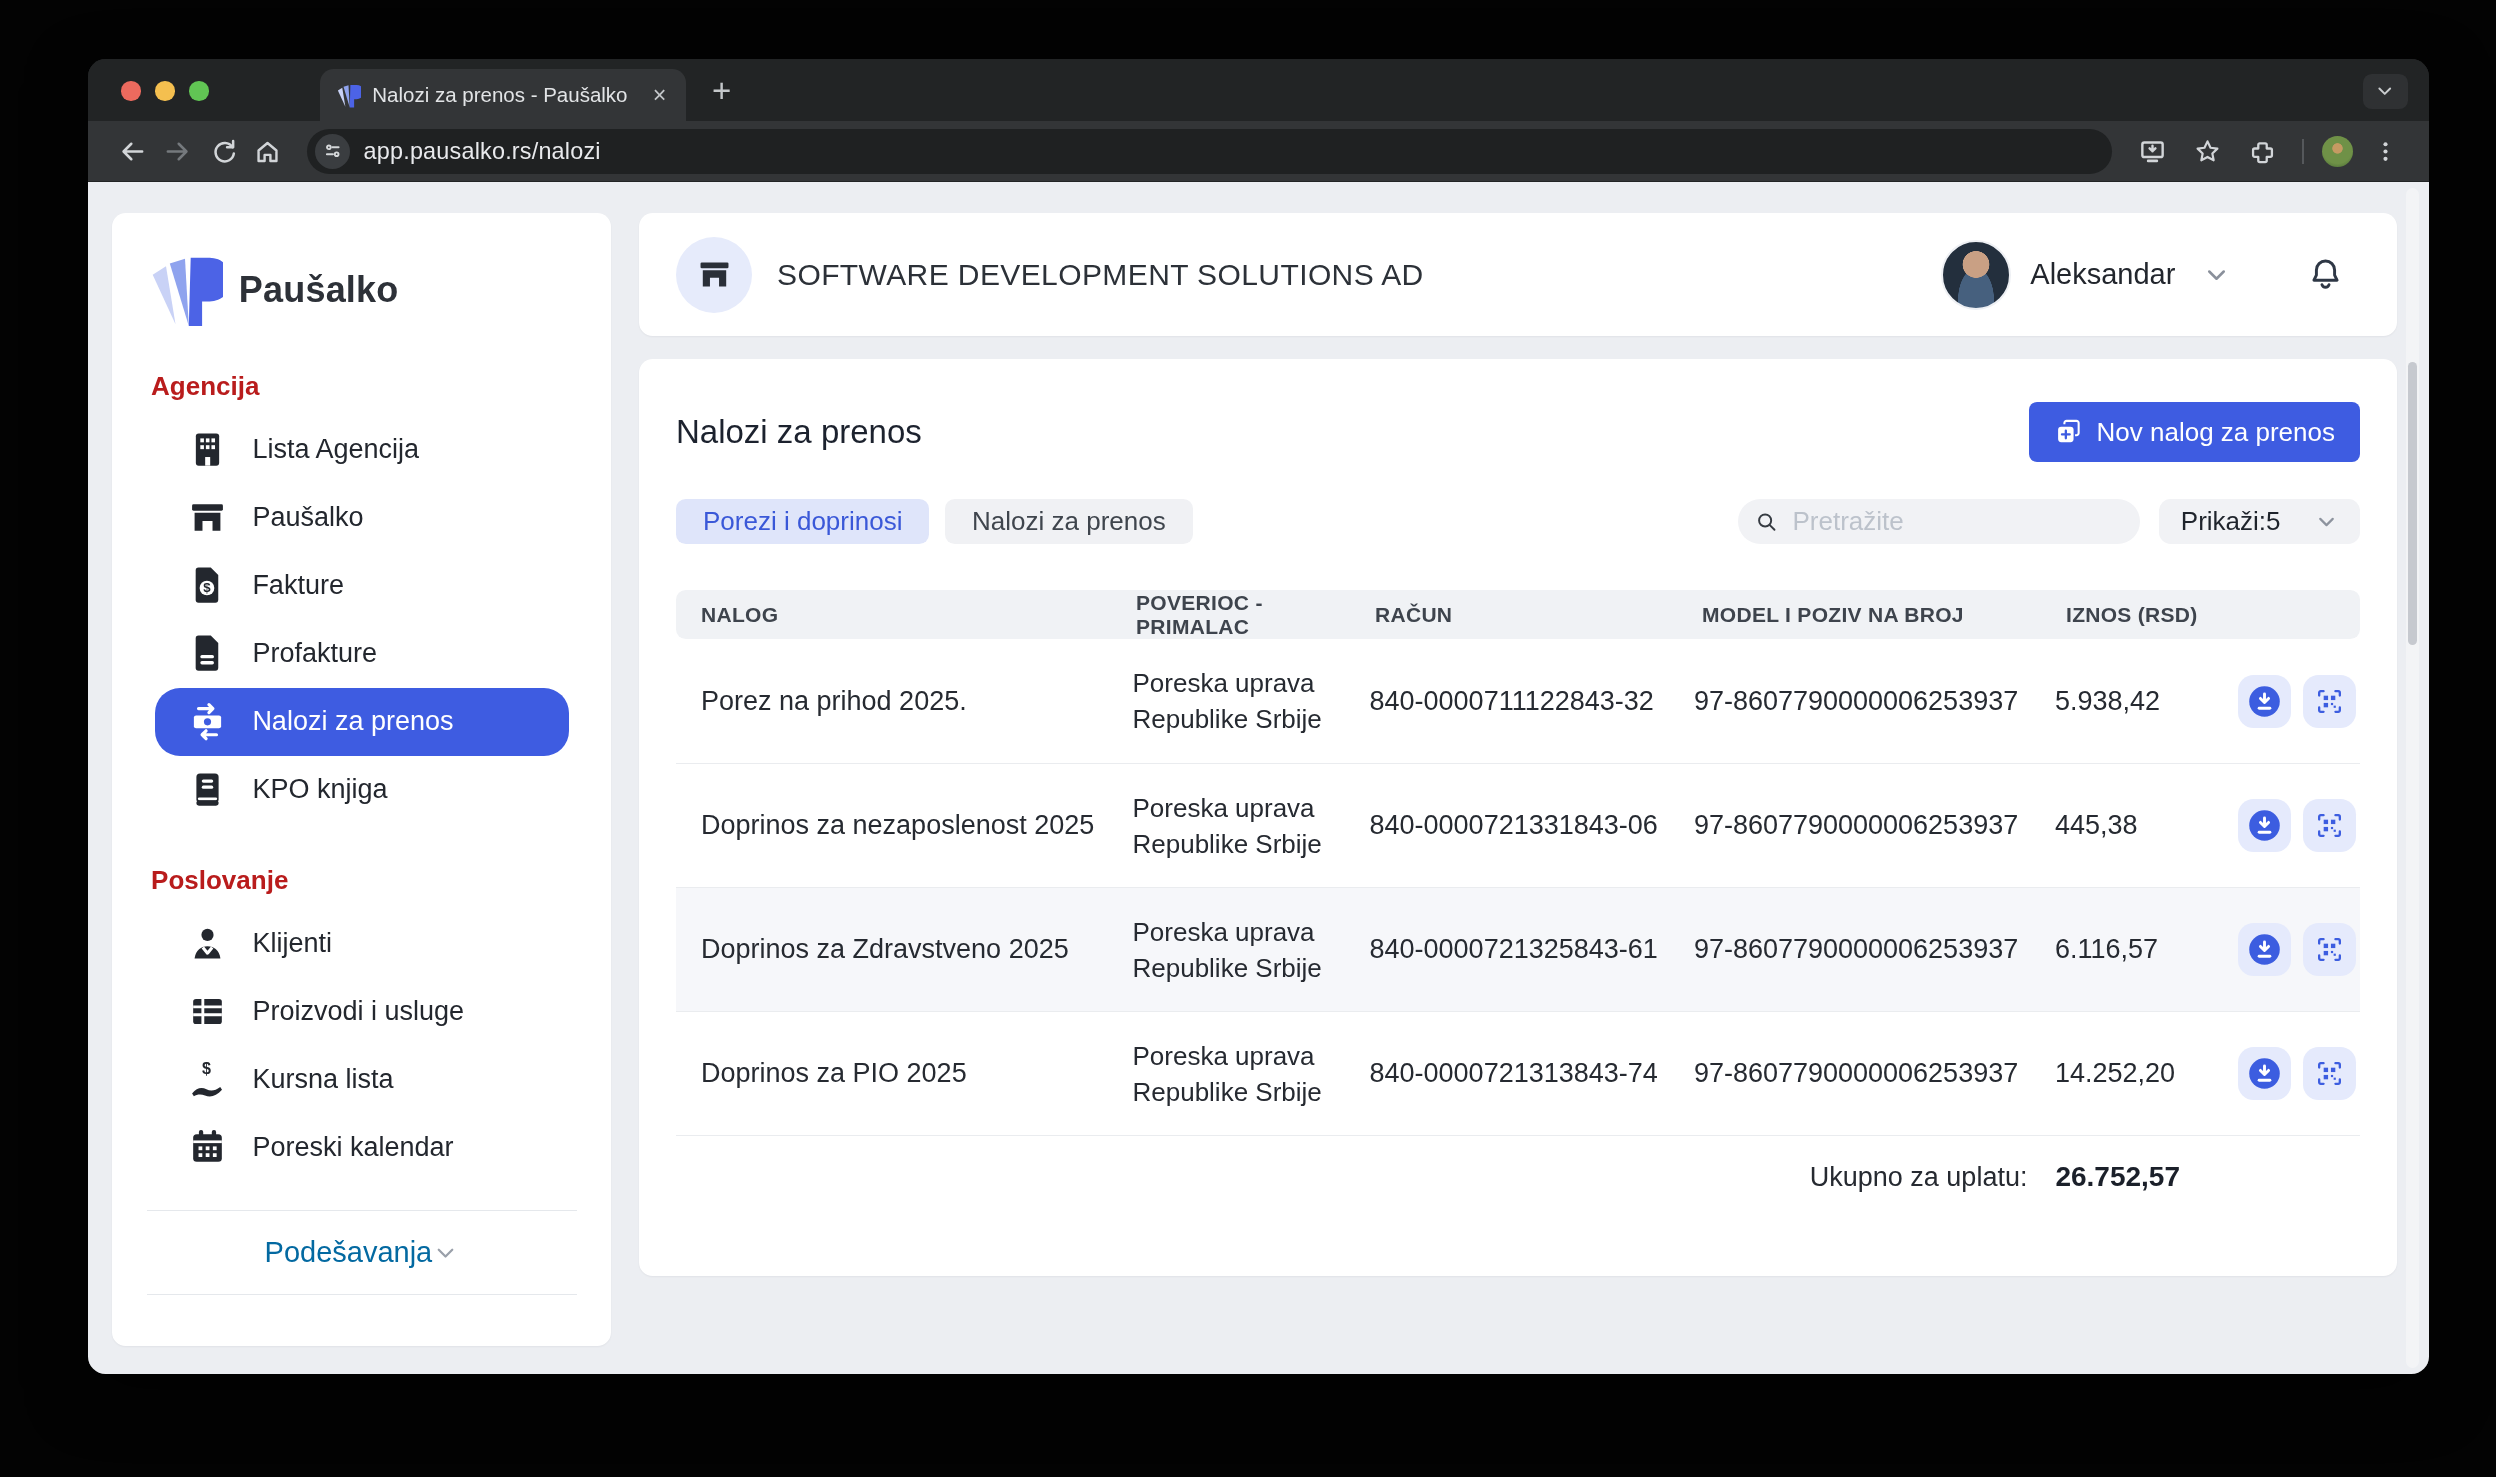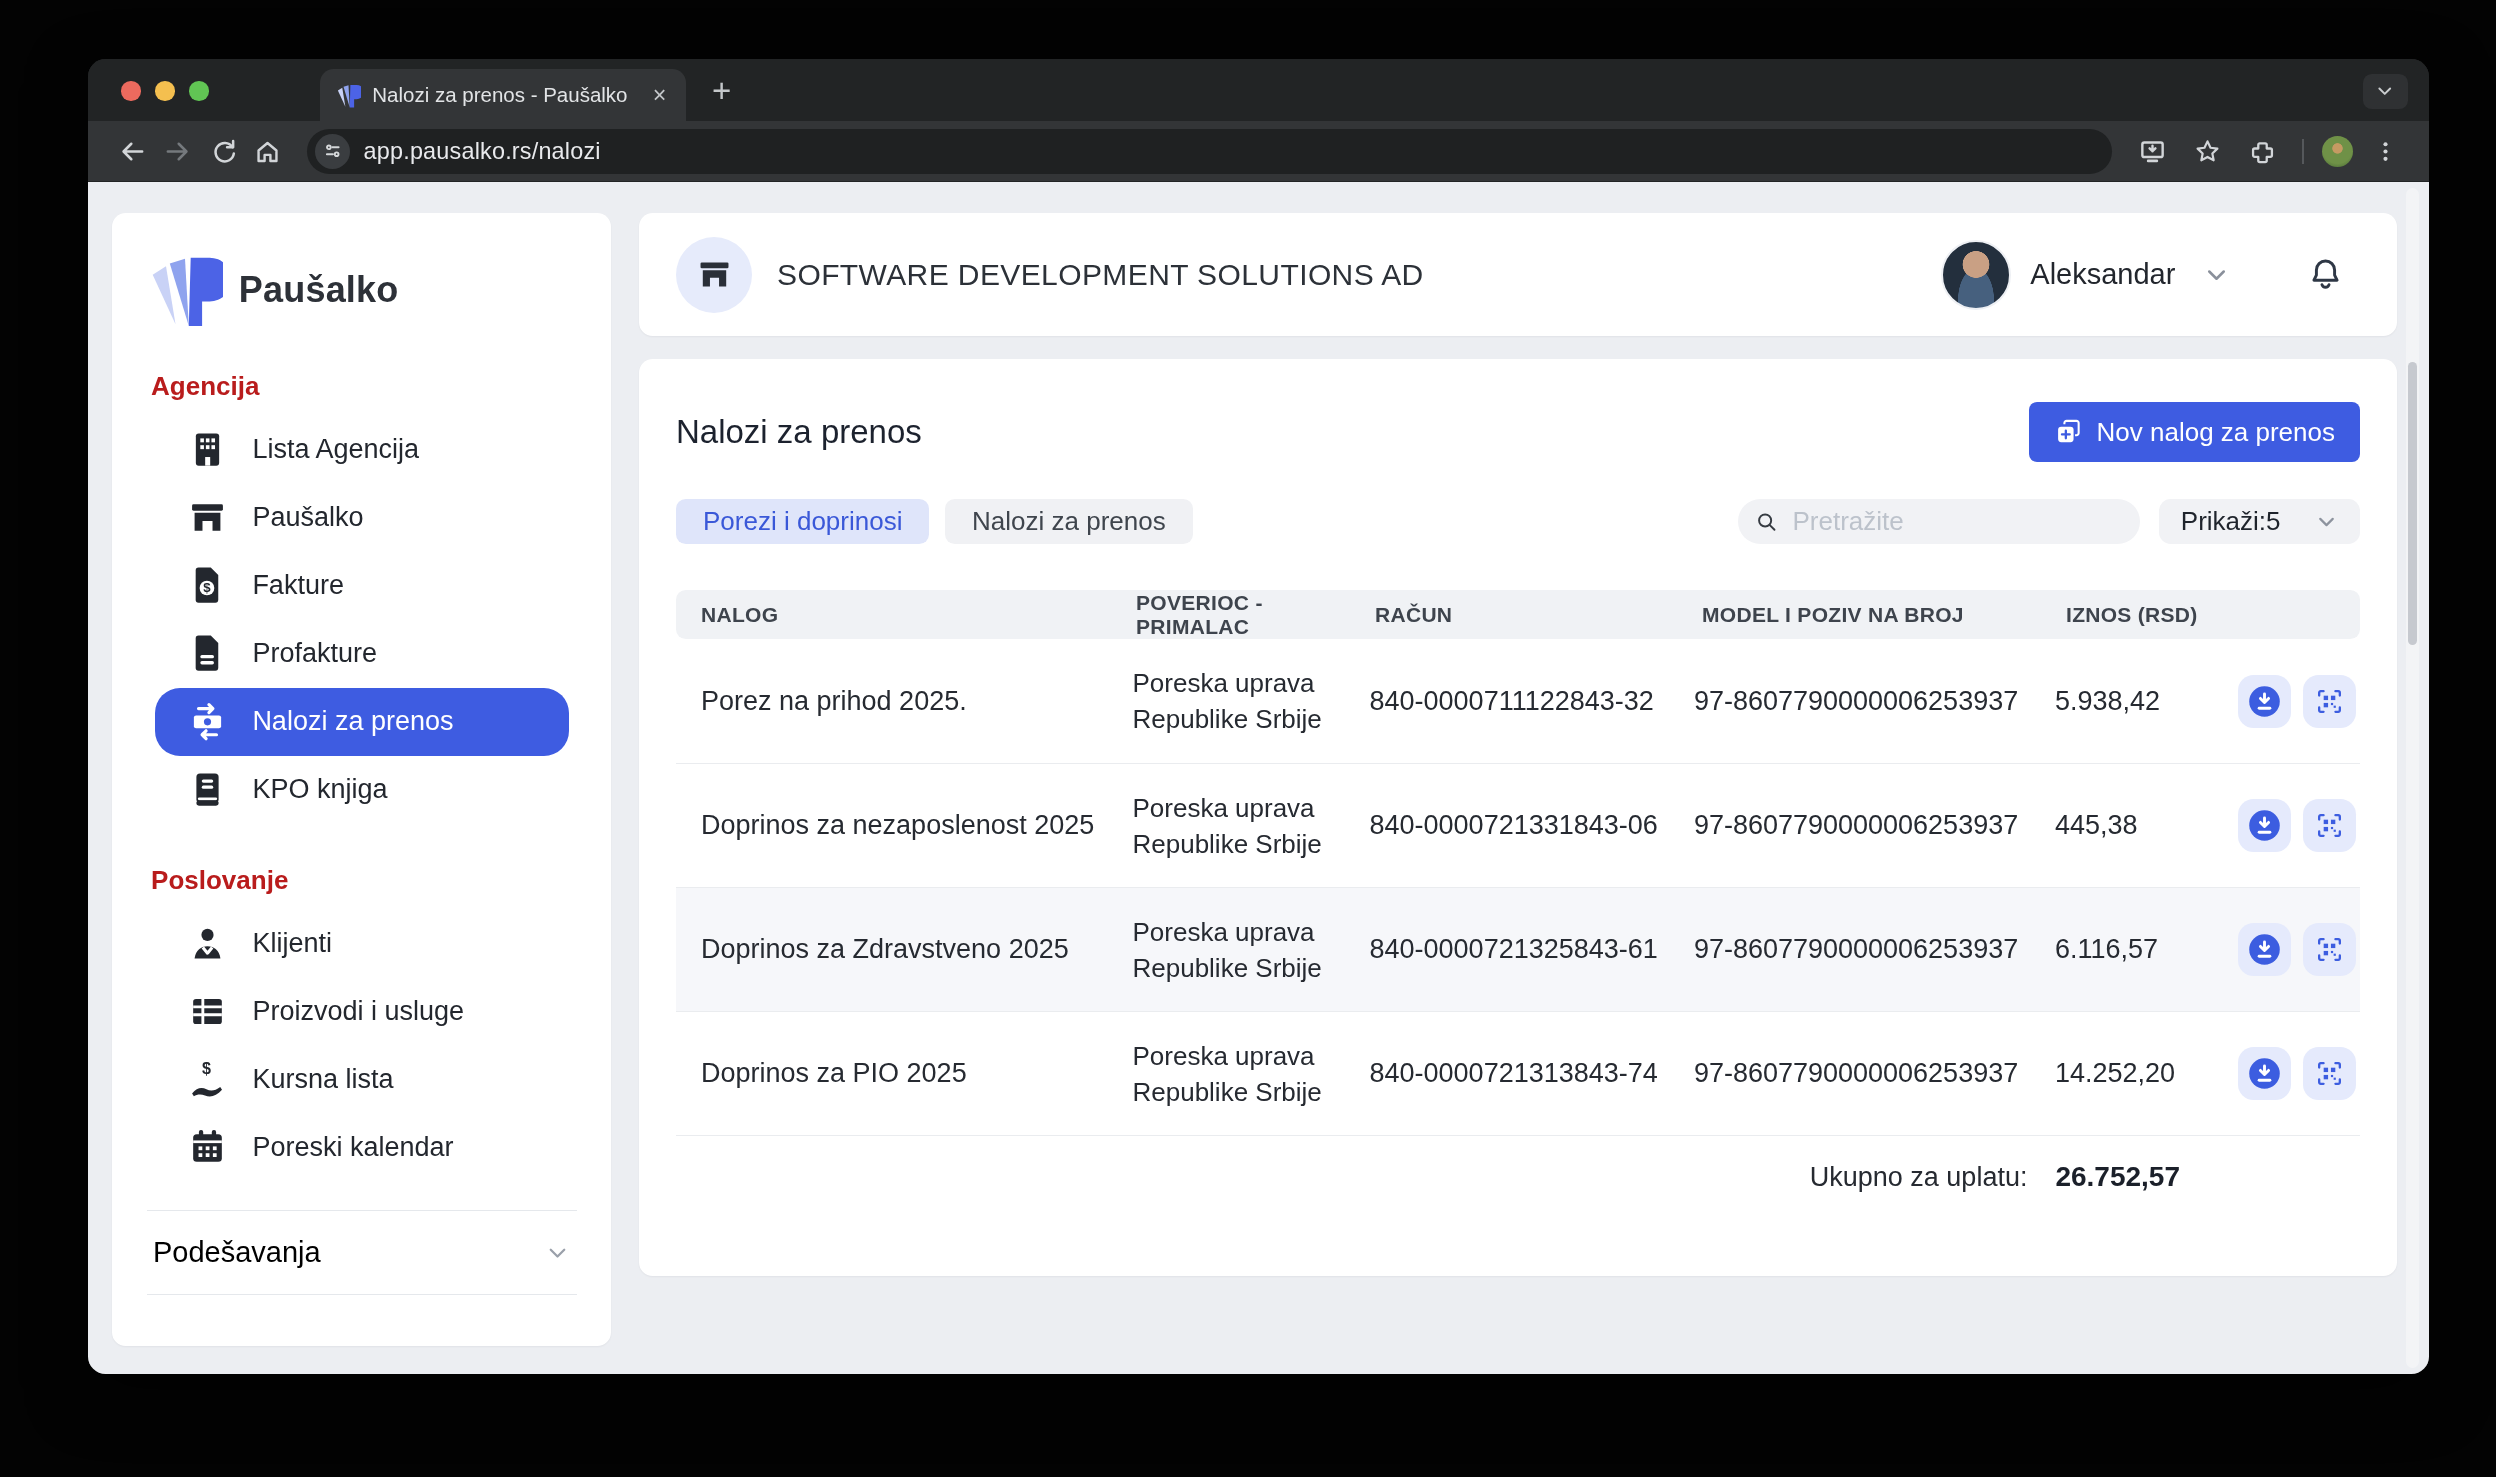--- a/index.html
+++ b/index.html
@@ -46,22 +46,22 @@
   .sidebar { position:absolute; left:24.4px; top:31px; width:499px; height:1133px; padding:35px 25px; }
   .brand { display:flex; align-items:center; gap:15.6px; padding-left:9.8px; margin-top:3.9px; }
   .brand-name { font-size:36px; font-weight:700; color:#2d3138; letter-spacing:0.2px; }
   .section-label { margin:43px 0 13.7px 13.7px; font-size:26px; font-weight:700; color:#b91c1c; }
   .section-label.second { margin-top:41px; }
   .nav-item { height:68px; display:flex; align-items:center; gap:23.4px; padding:0 0 0 31px; margin:0 17.6px;
               border-radius:25px; font-size:27px; font-weight:500; color:#23272e; cursor:pointer; }
   .nav-item svg { flex:0 0 auto; }
   .nav-item.active { background:#3e5ce1; color:#ffffff; }
   .side-divider { border-top:1px solid #e5e8ec; margin:29px 9.8px 0 9.8px; }
-  .settings-row { display:flex; align-items:center; justify-content:space-between; padding:25px 15.6px 0 15.6px;
-                  font-size:29px; color:#000000; }
+  .settings-row { display:flex; align-items:center; justify-content:center; padding:25px 15.6px 0 15.6px;
+                  font-size:29px; color:#0369a1; }
   .settings-row + .side-divider { margin-top:25px; }
 
   
   .main-header { position:absolute; left:551px; top:31px; width:1758px; height:123px;
                  display:flex; align-items:center; padding:0 37px; }
   .company-chip { width:76px; height:76px; border-radius:50%; background:#e6ebfb;
                   display:flex; align-items:center; justify-content:center; margin-right:25px; }
   .company-name { font-size:30px; font-weight:500; color:#2c3138; letter-spacing:0.4px; }
   .hdr-right { margin-left:auto; display:flex; align-items:center; }
   .user-avatar { width:70px; height:70px; border-radius:50%; border:2.9px solid #eef0f4;

